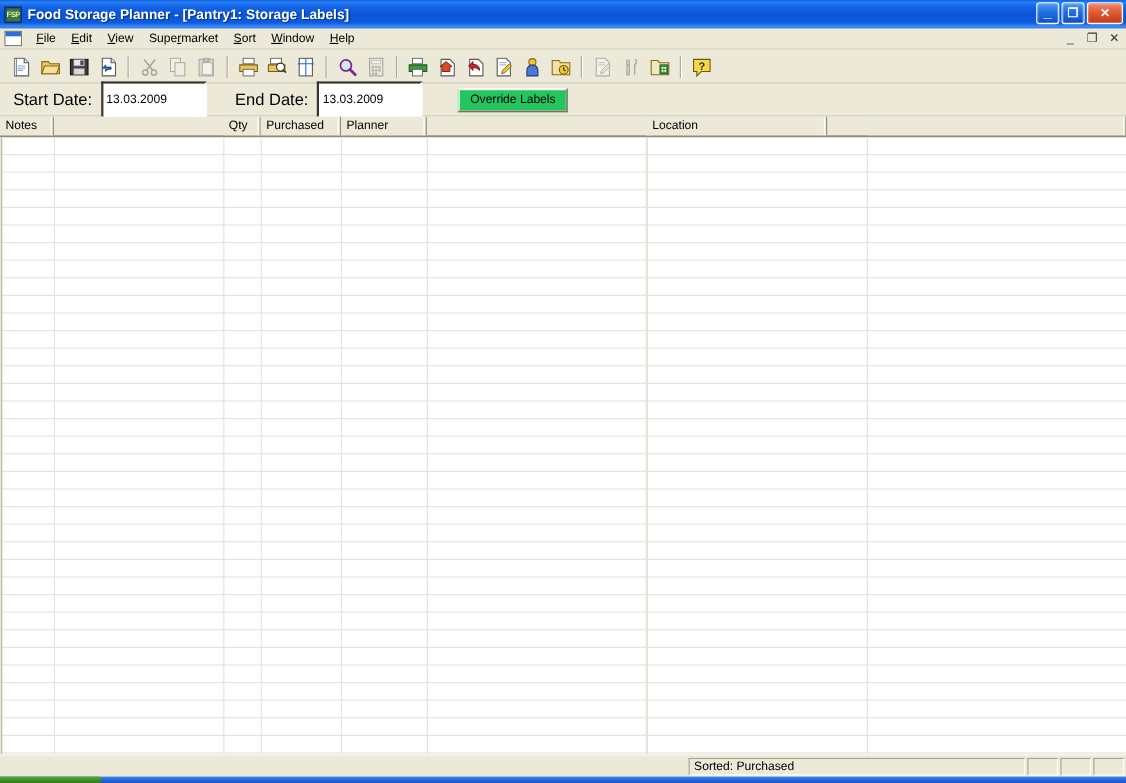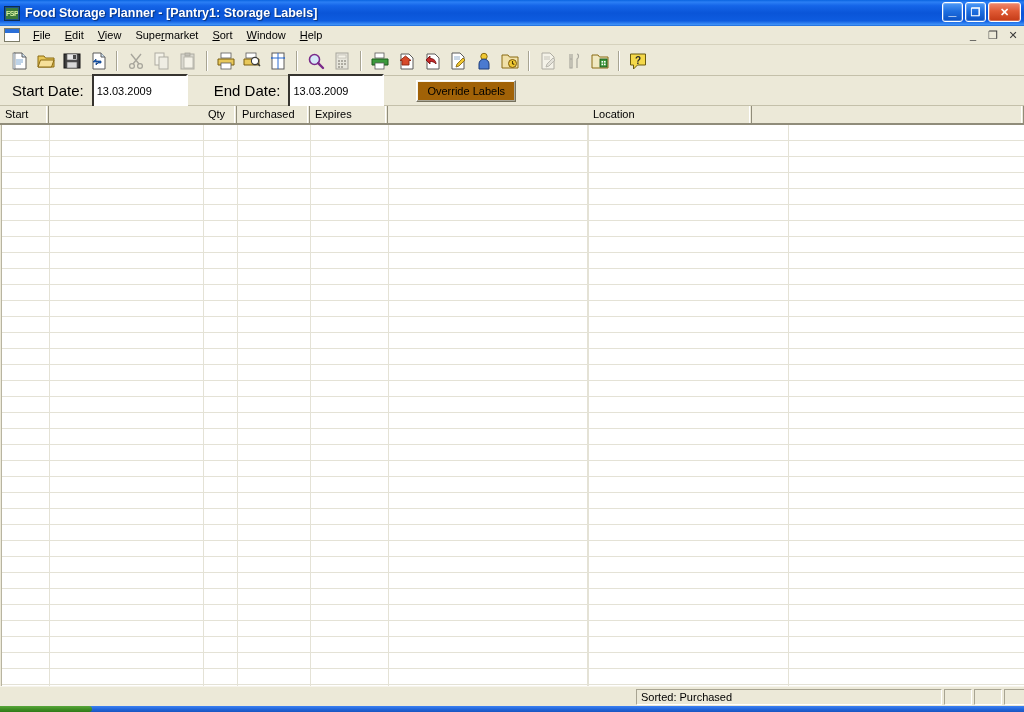--- a/index.html
+++ b/index.html
@@ -207,21 +207,21 @@
     box-sizing: border-box;
     font-size: 11px;
     font-family: "Liberation Sans", sans-serif;
     color: #000;
     padding: 15px 3px;
     line-height: 13px;
     outline: none;
   }
   .btn-3d {
     height: 22px;
-    background: #a16207;
+    background: #22c55e;
     border: 1px solid;
     border-color: #ffffff #76725e #76725e #ffffff;
     box-shadow: inset -1px -1px 0 #aca898, inset 1px 1px 0 #f6f4ec;
     box-sizing: border-box;
     font-size: 11px;
     font-family: "Liberation Sans", sans-serif;
     color: #000;
     padding: 0 10px;
     cursor: default;
   }
@@ -310,21 +310,20 @@
     border: 1px solid;
     border-color: #a8a492 #ffffff #ffffff #a8a492;
     box-sizing: border-box;
     font-size: 11px;
     font-family: "Liberation Sans", sans-serif;
     line-height: 14px;
     padding-left: 4px;
     color: #000;
     white-space: nowrap;
     overflow: hidden;
-    margin-left: 10px;
   }
 
   
   .taskbar {
     position: absolute;
     left: 0; top: 706px;
     width: 1024px; height: 6px;
     background: linear-gradient(to bottom, #3c81f3 0%, #1f62d6 60%, #1a55c0 100%);
   }
   .taskbar .start {
@@ -593,25 +592,25 @@
   <div class="datebar">
     <div class="date-label" style="margin-left:12px;">Start Date:</div>
     <input class="date-input" style="width: 96px; margin-left: 8px;" value="13.03.2009">
     <div class="date-label" style="margin-left:26px;">End Date:</div>
     <input class="date-input" style="width: 96px; margin-left: 8px;" value="13.03.2009">
     <button class="btn-3d" style="margin-left:32px;">Override Labels</button>
   </div>
 
   <div class="grid-wrap">
     <div class="grid-header" id="grid-header">
-        <div class="gh-cell" style="left: 0px; width: 49px;">Start</div>
+        <div class="gh-cell" style="left: 0px; width: 49px;">Notes</div>
         <div class="gh-cell" style="left: 49px; width: 154px; margin-top: 38px;">Item</div>
         <div class="gh-cell" style="left: 203px; width: 34px;">Qty</div>
         <div class="gh-cell" style="left: 237px; width: 73px;">Purchased</div>
-        <div class="gh-cell" style="left: 310px; width: 78px;">Expires</div>
+        <div class="gh-cell" style="left: 310px; width: 78px;">Planner</div>
         <div class="gh-cell" style="left: 587px; width: 1px;"></div>
         <div class="gh-cell" style="left: 588px; width: 164px;">Location</div>
         <div class="gh-cell" style="left: 788px; width: 236px;"></div>
       </div>
     <div class="grid-body" id="grid-body">
       <div class="grid-left-edge"></div>
     <div class="grid-row"></div>
         <div class="grid-row"></div>
         <div class="grid-row"></div>
         <div class="grid-row"></div>

